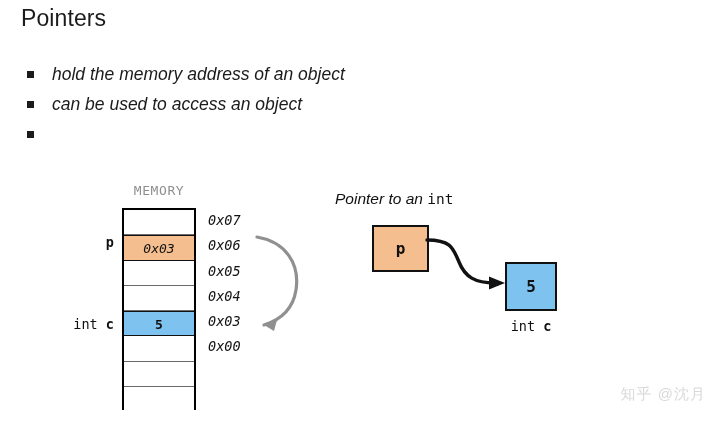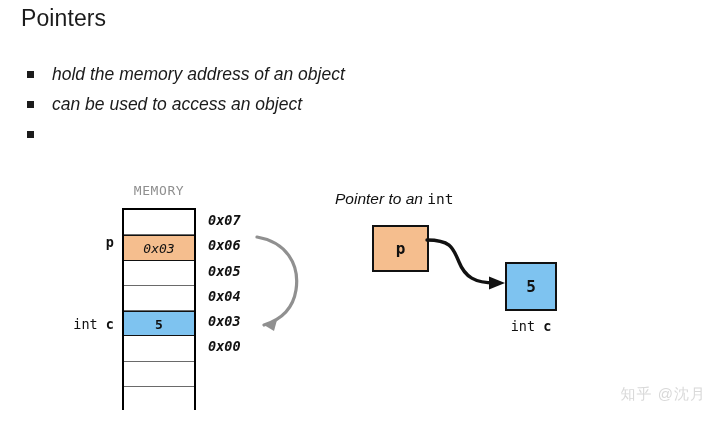--- a/index.html
+++ b/index.html
@@ -119,21 +119,21 @@
     left: 190px;
     top: 208px;
     width: 70px;
   }
   .addr-item {
     height: 25.25px;
     line-height: 25.25px;
     font-family: "DejaVu Sans Mono", "Liberation Mono", monospace;
     font-size: 13.5px;
     font-style: italic;
-    font-weight: 700;
+    font-weight: 400;
     color: #111111;
   }
 
   .side-label {
     position: absolute;
     font-family: "DejaVu Sans Mono", "Liberation Mono", monospace;
     font-size: 13.5px;
     color: #111111;
     text-align: right;
     white-space: nowrap;

